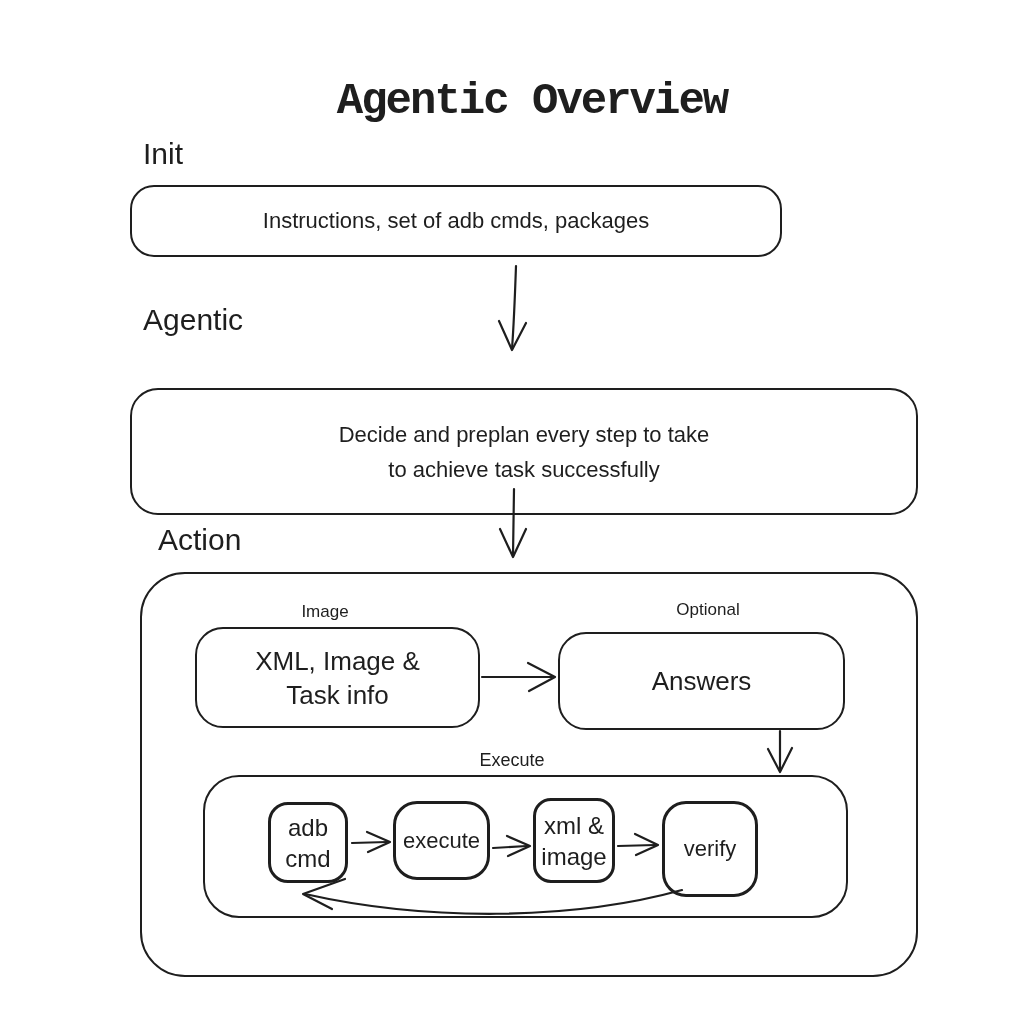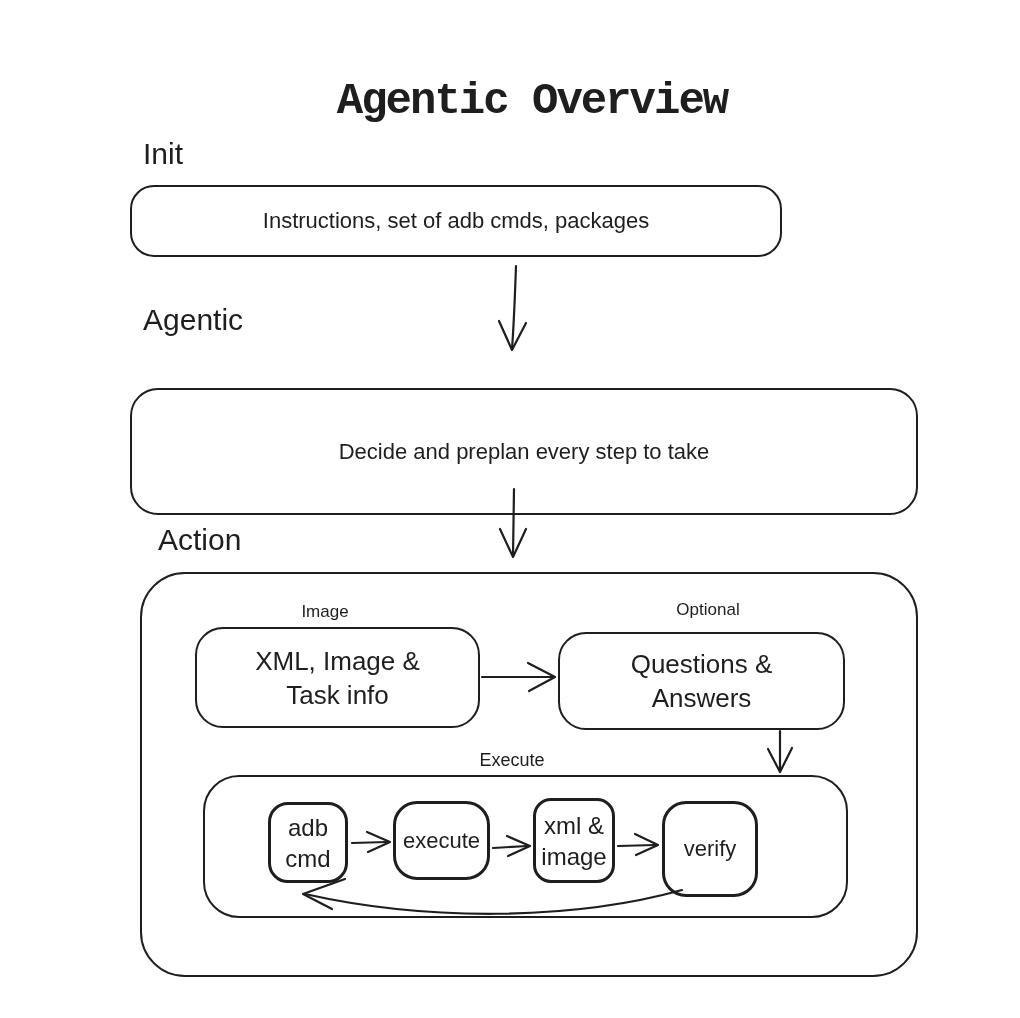--- a/index.html
+++ b/index.html
@@ -76,34 +76,34 @@
   <div class="title">Agentic Overview</div>
 
   <div class="sec-label" style="left:143px;top:137px">Init</div>
   <div class="box" id="init-box">
     <span>Instructions, set of adb cmds, packages</span>
   </div>
 
   <div class="sec-label" style="left:143px;top:303px">Agentic</div>
   <div class="box" id="planning-box">
     <span>Decide and preplan every step to take</span>
+    <span>to achieve task successfully</span>
   </div>
 
   <div class="sec-label" style="left:158px;top:523px">Action</div>
   <div class="box" id="action-box"></div>
 
   <div class="mini-label" style="left:325px;top:602px">Image</div>
   <div class="box" id="info-box">
     <span>XML, Image &amp;</span>
     <span>Task info</span>
   </div>
 
   <div class="mini-label" style="left:708px;top:600px">Optional</div>
   <div class="box" id="qa-box">
-    <span>Questions &amp;</span>
     <span>Answers</span>
   </div>
 
   <div class="mini-label" style="left:512px;top:750px;font-size:18px">Execute</div>
   <div class="box" id="execute-box"></div>
 
   <div class="box step" id="step-adb">
     <span>adb</span>
     <span>cmd</span>
   </div>

